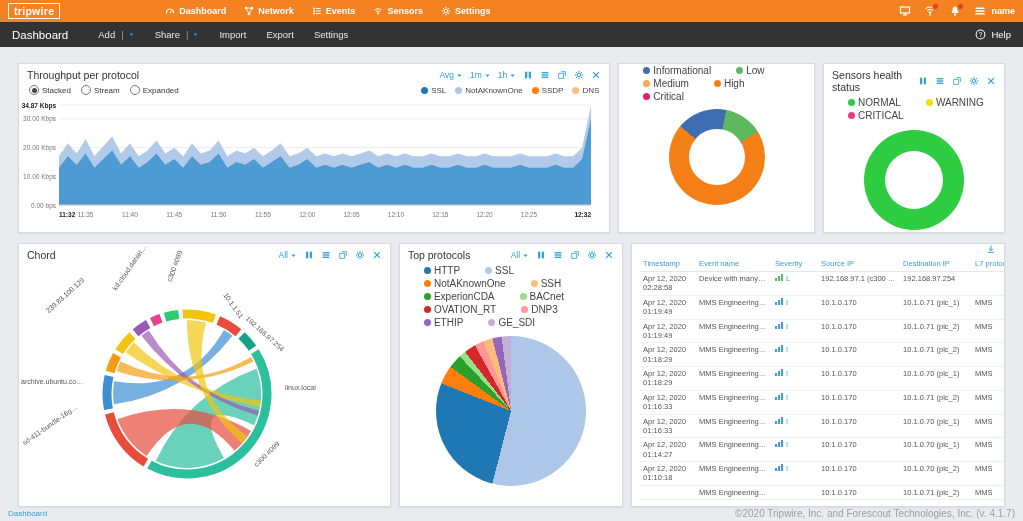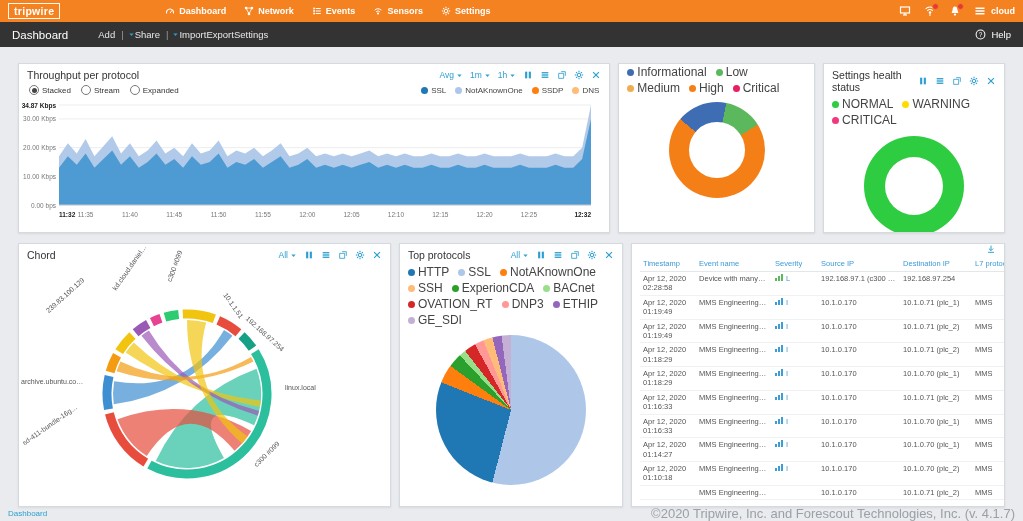--- a/index.html
+++ b/index.html
@@ -12,21 +12,21 @@
   .nav-item{display:flex;align-items:center;gap:4px;font-size:9px;font-weight:bold;cursor:pointer;white-space:nowrap}
   .nav-ic{width:10px;height:10px;color:#fff}
   .top-right{margin-left:auto;display:flex;align-items:center;gap:13px}
   .tr-ic{width:12px;height:12px;color:#fff}
   .badge-wrap{position:relative;display:inline-flex;cursor:pointer}
   .badge{position:absolute;top:-2px;right:-3px;width:5px;height:5px;border-radius:50%;background:#e53935;border:1px solid #f58220}
   .admin{display:flex;align-items:center;gap:5px;font-size:9px;font-weight:bold;cursor:pointer}
   
   .menubar{height:25px;background:#333;display:flex;align-items:center;color:#fff;padding:0 12px}
   .mb-title{font-size:11.5px;margin-right:30px}
-  .menu-items{display:flex;align-items:center}
+  .menu-items{display:flex;gap:20px;align-items:center}
   .menu-item{font-size:9.5px;color:#e8e8e8;display:flex;align-items:center;gap:4px;cursor:pointer;white-space:nowrap}
   .menu-item .pipe{color:#9b9b9b;margin-left:2px}
   .mb-help{margin-left:auto;display:flex;align-items:center;gap:5px;font-size:9.5px;cursor:pointer}
   .hic{width:11px;height:11px;color:#fff}
   
   .content{padding:16px 18px 0;display:flex;flex-direction:column;gap:10px}
   .row{display:flex;gap:8px}
   .panel{background:#fff;border:1px solid #d5dade;box-shadow:0 1px 2px rgba(0,0,0,.08);overflow:hidden;position:relative}
   .row1 .panel{height:168px}
   .row2 .panel{height:262px}
@@ -42,41 +42,41 @@
   .mode{display:inline-flex;align-items:center;gap:3px;font-size:8px;color:#333;cursor:pointer}
   .radio{width:8px;height:8px;border:1px solid #777;border-radius:50%;position:relative;background:#fff}
   .radio.sel::after{content:"";position:absolute;inset:1.5px;background:#444;border-radius:50%}
   .lg-item{display:inline-flex;align-items:center;gap:3px;font-size:8px;color:#444;margin-left:9px;cursor:pointer}
   .lg-dot{width:7px;height:7px;border-radius:50%;display:inline-block}
   .tp-legend{display:flex}
   #tp-svg{display:block;margin-top:2px}
   
   .donut-body{display:flex;flex-direction:column;align-items:center}
   .mini-legend{display:flex;flex-wrap:wrap;align-self:stretch;padding:1px 8px 0;row-gap:2px}
-  .mini-legend .lg-item{margin-left:0;margin-right:9px;font-size:12px}
+  .mini-legend .lg-item{margin-left:16px;margin-right:9px;font-size:10px}
   .donut{position:relative;border-radius:50%}
   .hole{position:absolute;inset:21%;background:#fff;border-radius:50%}
   .pie{border-radius:50%;margin:8px auto 0}
   
   .chord-wrap{position:relative;height:238px}
   #chord-svg{position:absolute;left:0;top:0}
   .chord-label{position:absolute;font-size:7px;color:#555;white-space:nowrap;transform-origin:left center}
   
   .dl-row{display:flex;justify-content:flex-end;padding:0 8px;height:12px}
   .table-wrap{padding:0 8px}
   .alerts-table{width:100%;border-collapse:collapse;table-layout:fixed}
   .alerts-table th{color:#3d9bd5;font-weight:normal;text-align:left;font-size:7.5px;padding:3px 3px;border-bottom:1px solid #e2e7ea;white-space:nowrap;overflow:hidden;cursor:pointer}
   .alerts-table td{font-size:7.5px;color:#555;padding:2px 3px;border-bottom:1px solid #eff2f4;vertical-align:top;white-space:nowrap;overflow:hidden;text-overflow:ellipsis;line-height:1.25}
   .sevbars{display:inline-flex;align-items:flex-end;gap:1px;margin-right:3px}
   .sevbars i{width:2px;display:inline-block}
   .sevletter{color:#3d9bd5}
   
   .footer{position:absolute;bottom:0;left:0;right:0;height:15px;display:flex;align-items:center;justify-content:space-between;padding:0 8px;font-size:8px}
   .footer .link{color:#2e9fd0;cursor:pointer}
-  .copyright{color:#9aa0a6;font-size:13px}
+  .copyright{color:#9aa0a6;font-size:10px}
 </style>
 </head>
 <body>
 
 <svg style="position:absolute;width:0;height:0" aria-hidden="true">
   <defs>
     <symbol id="i-caret" viewBox="0 0 10 10">
         <path d="M2 3.5 L5 7 L8 3.5 Z" fill="currentColor"></path>
       </symbol>
     <symbol id="i-pause" viewBox="0 0 12 12">
@@ -231,21 +231,21 @@
     <span class="badge-wrap">
         <svg class="tr-ic">
           <use href="#i-bell"></use>
         </svg>
         <span class="badge"></span>
       </span>
     <span class="admin">
       <svg class="tr-ic">
           <use href="#i-menu"></use>
         </svg>
-      <span>cloud</span>
+      <span>name</span>
     </span>
   </div>
 </header>
 
 <div class="menubar">
   <span class="mb-title">Dashboard</span>
   <div class="menu-items" id="menu-items">
       <div class="menu-item">
         <span>Add</span>
         <span class="pipe">|</span>
@@ -409,21 +409,21 @@
             </span>
           </div>
         <div class="donut" id="alerts-donut" style="width: 96px; height: 96px; margin-top: 7px; background: conic-gradient(from -50deg, rgb(63, 109, 180) 0%, rgb(63, 109, 180) 17%, rgb(92, 184, 92) 17%, rgb(92, 184, 92) 30%, rgb(245, 127, 23) 30%, rgb(245, 127, 23) 100%);">
             <div class="hole"></div>
           </div>
       </div>
     </section>
 
     <section class="panel" style="width:181px">
       <div class="panel-header">
-        <span class="panel-title">Settings health status</span>
+        <span class="panel-title">Sensors health status</span>
         <div class="panel-controls">
             <svg class="cic">
               <use href="#i-pause"></use>
             </svg>
             <svg class="cic">
               <use href="#i-lines"></use>
             </svg>
             <svg class="cic">
               <use href="#i-popout"></use>
             </svg>

